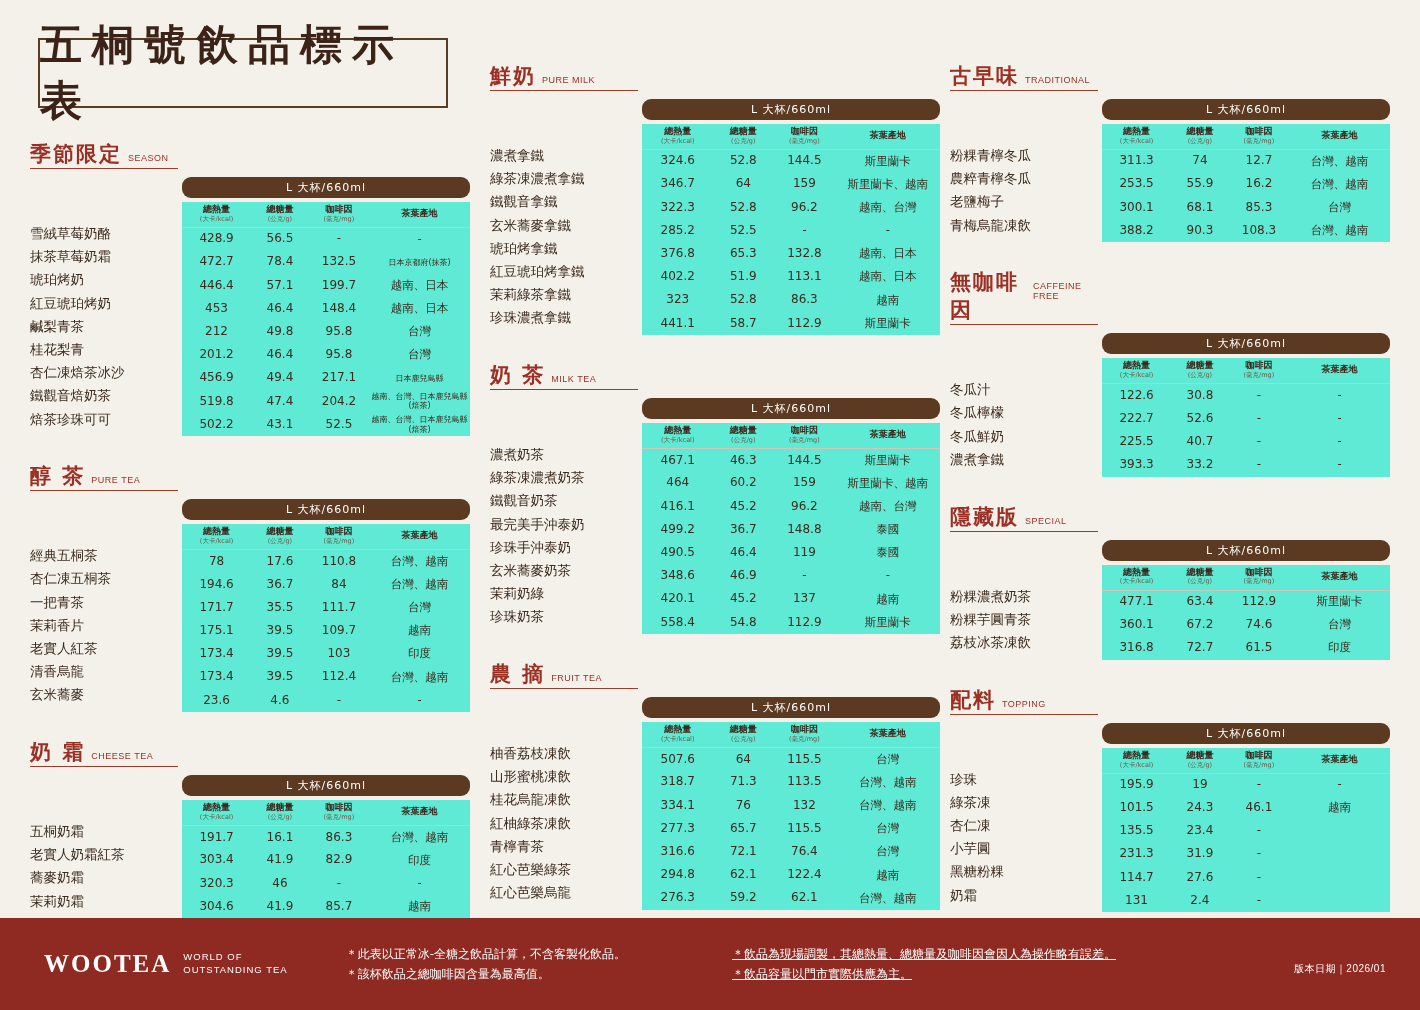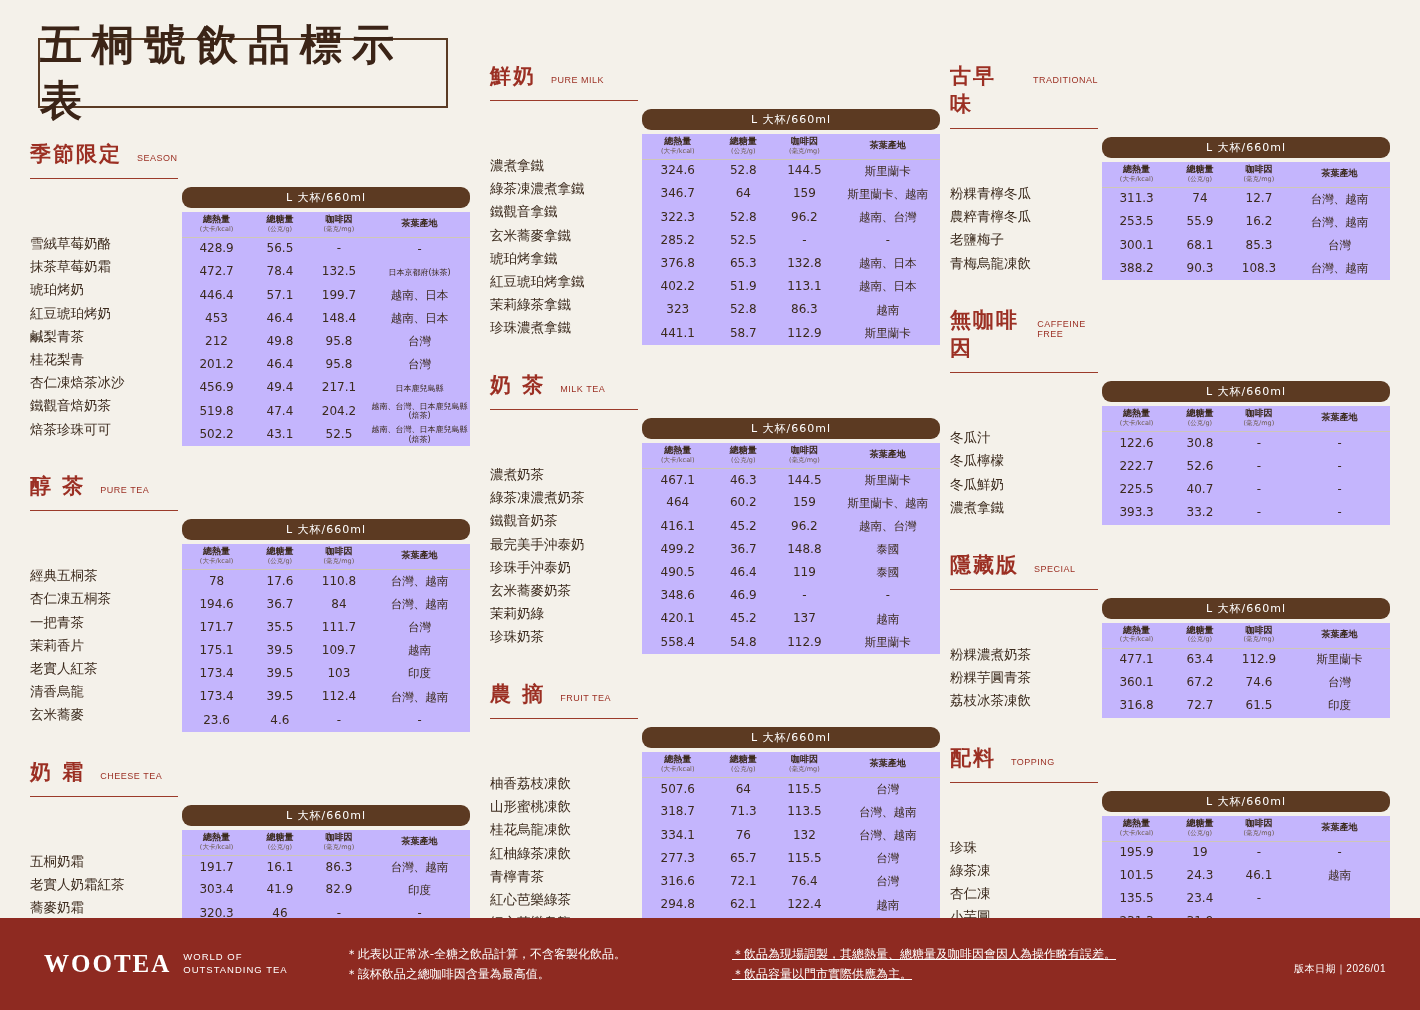--- a/index.html
+++ b/index.html
@@ -28,23 +28,23 @@
   
   .col { position:absolute; }
   .col1 { left:30px; top:140px; width:440px; }
   .col2 { left:490px; top:62px; width:450px; }
   .col3 { left:950px; top:62px; width:440px; }
 
   .section { margin-bottom:26px; position:relative; }
 
   
   .sec-head {
-    display:flex; align-items:baseline; gap:15px;
+    display:flex; align-items:baseline; gap:6px;
     border-bottom:1.5px solid #9b3b2a;
-    padding-bottom:10px; margin-bottom:8px;
+    padding-bottom:0; margin-bottom:8px;
     width:148px;
   }
   .sec-head .cn {
     font-size:21px; font-weight:bold; color:#9b2f23; letter-spacing:2px;
     font-family:"DejaVu Sans", sans-serif;
   }
   .sec-head .en { font-size:9px; color:#9b2f23; letter-spacing:0.5px; }
 
   
   .sec-body { display:flex; align-items:flex-start; }
@@ -53,21 +53,21 @@
     font-size:13.5px; color:#3b2a1d; line-height:23.2px; height:23.2px;
     white-space:nowrap; font-family:"DejaVu Sans", sans-serif;
   }
   .tablewrap { flex:1; }
 
   .cap {
     background:#5c3a22; color:#fff; font-size:11px; letter-spacing:1px;
     text-align:center; padding:3px 0; border-radius:9px;
     font-family:"DejaVu Sans", sans-serif;
   }
-  table { border-collapse:collapse; width:100%; background:#c4b5fd; }
+  table { border-collapse:collapse; width:100%; background:#5eead4; }
   table.t { margin-top:4px; }
   th {
     font-size:9px; font-weight:bold; color:#3b2a1d; padding:3px 2px 4px;
     line-height:1.1; font-family:"DejaVu Sans", sans-serif;
     border-bottom:1px solid #cfc7b7;
   }
   th .sub { display:block; font-size:6.5px; font-weight:normal; color:#6b5a48; margin-top:1px;}
   td {
     font-size:12px; text-align:center; color:#3b2a1d;
     height:23.2px; line-height:1.15; padding:0 2px;

